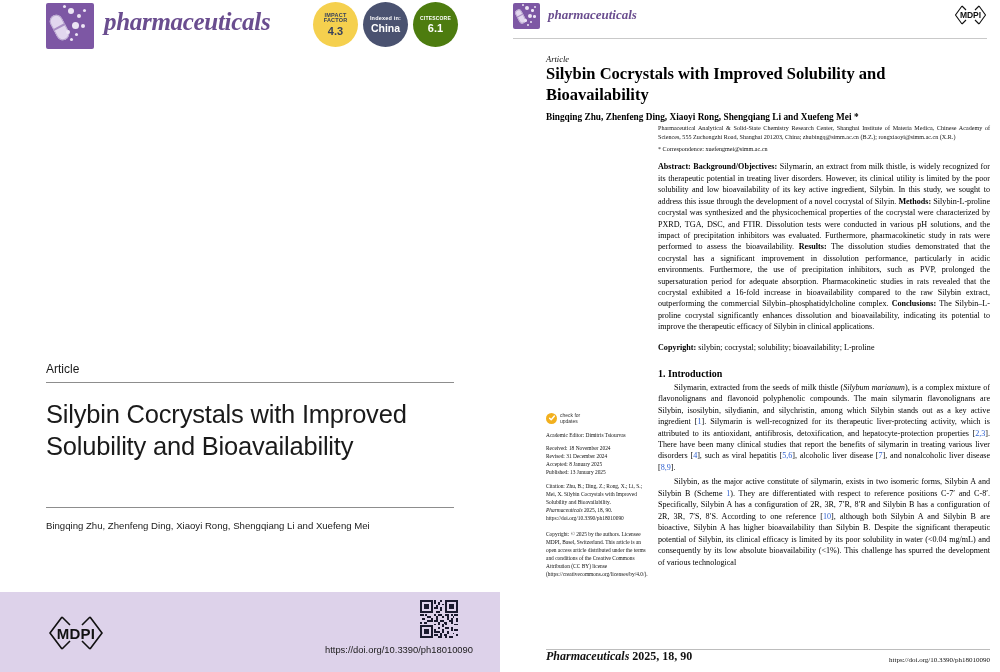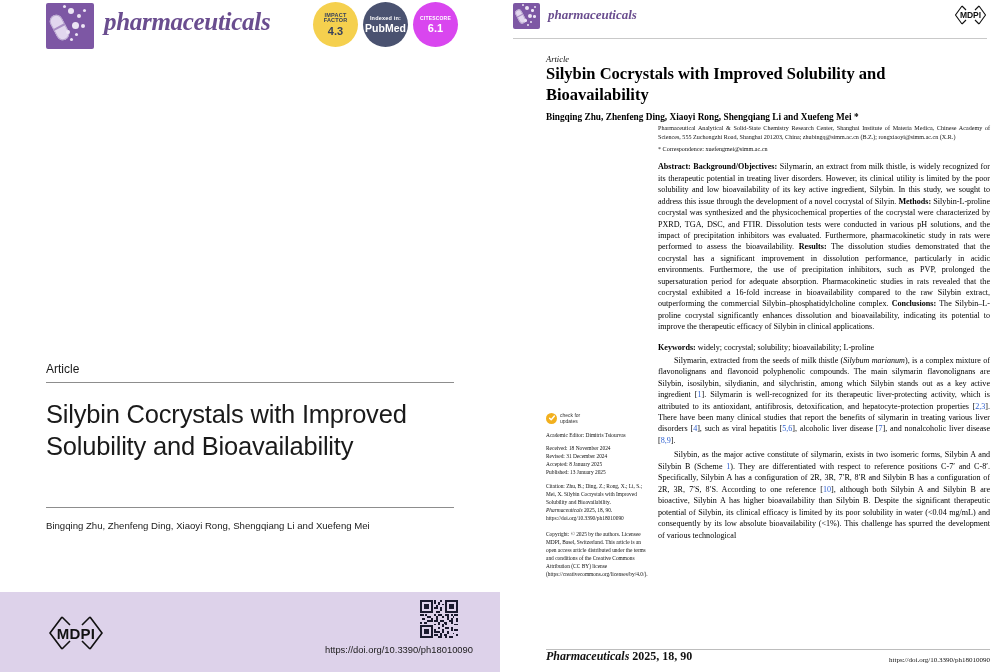--- a/index.html
+++ b/index.html
@@ -58,21 +58,21 @@
     display:flex;flex-direction:column;justify-content:center;
     font-family:"Liberation Sans", sans-serif;color:#ffffff;line-height:1.0;
     text-align:center;
   }
   .badge .cap{font-size:5.5px;letter-spacing:0.2px;font-weight:bold;}
   .badge .val{font-size:11px;font-weight:bold;margin-top:2px;}
   .badge-if{background:#f5d04e;color:#36405c;}
   .badge-if .cap{color:#36405c;}
   .badge-pm{background:#4a5270;}
   .badge-pm .val{font-size:10.5px;}
-  .badge-cs{background:#d946ef;}
+  .badge-cs{background:#4d7c0f;}
   .badge-cs .cap{font-size:5px;}
 
   .cover-body{position:absolute;left:46px;top:362px;width:408px;}
   .cover-kicker{
     font-family:"Liberation Sans", sans-serif;
     font-size:12px;color:#1a1a1a;margin-bottom:6px;
   }
   .rule{height:1px;background:#8d8d8d;width:100%;}
   .cover-title{
     font-family:"Liberation Sans", sans-serif;
@@ -254,21 +254,21 @@
       </div>
       <div class="journal-word">pharmaceuticals</div>
 
       <div class="badges">
         <div class="badge badge-if">
           <div class="cap">IMPACT FACTOR</div>
           <div class="val">4.3</div>
         </div>
         <div class="badge badge-pm">
           <div class="cap">Indexed in:</div>
-          <div class="val">PubMed</div>
+          <div class="val">China</div>
         </div>
         <div class="badge badge-cs">
           <div class="cap">CITESCORE</div>
           <div class="val">6.1</div>
         </div>
       </div>
     </div>
 
     <div class="cover-body">
       <div class="cover-kicker">Article</div>
@@ -407,24 +407,25 @@
       <span>Silymarin, an extract from milk thistle, is widely recognized for its therapeutic potential in treating liver disorders. However, its clinical utility is limited by the poor solubility and low bioavailability of its key active ingredient, Silybin. In this study, we sought to address this issue through the development of a novel cocrystal of Silyin.</span>
       <b>Methods:</b>
       <span>Silybin-L-proline cocrystal was synthesized and the physicochemical properties of the cocrystal were characterized by PXRD, TGA, DSC, and FTIR. Dissolution tests were conducted in various pH solutions, and the impact of precipitation inhibitors was evaluated. Furthermore, pharmacokinetic study in rats were performed to assess the bioavailability.</span>
       <b>Results:</b>
       <span>The dissolution studies demonstrated that the cocrystal has a significant improvement in dissolution performance, particularly in acidic environments. Furthermore, the use of precipitation inhibitors, such as PVP, prolonged the supersaturation period for adequate absorption. Pharmacokinetic studies in rats revealed that the cocrystal exhibited a 16-fold increase in bioavailability compared to the raw Silybin extract, outperforming the commercial Silybin–phosphatidylcholine complex.</span>
       <b>Conclusions:</b>
       <span>The Silybin–L-proline cocrystal significantly enhances dissolution and bioavailability, indicating its potential to improve the therapeutic efficacy of Silybin in clinical applications.</span>
     </div>
 
     <div class="keywords">
-      <span class="kw-label">Keywords:</span>
-      <span>widely; cocrystal; solubility; bioavailability; L-proline</span>
-    </div>
-
+      <span class="kw-label">Copyright:</span>
+      <span>silybin; cocrystal; solubility; bioavailability; L-proline</span>
+    </div>
+
+    <div class="sec-h">1. Introduction</div>
 
     <div class="body-p">
       <span>Silymarin, extracted from the seeds of milk thistle (</span><i class="ital">Silybum marianum</i><span>), is a complex mixture of flavonolignans and flavonoid polyphenolic compounds. The main silymarin flavonolignans are Silybin, isosilybin, silydianin, and silychristin, among which Silybin stands out as a key active ingredient [</span><a class="lnk">1</a><span>]. Silymarin is well-recognized for its therapeutic liver-protecting activity, which is attributed to its antioxidant, antifibrosis, detoxification, and hepatocyte-protection properties [</span><a class="lnk">2,3</a><span>]. There have been many clinical studies that report the benefits of silymarin in treating various liver disorders [</span><a class="lnk">4</a><span>], such as viral hepatitis [</span><a class="lnk">5,6</a><span>], alcoholic liver disease [</span><a class="lnk">7</a><span>], and nonalcoholic liver disease [</span><a class="lnk">8,9</a><span>].</span>
     </div>
 
     <div class="body-p">
       <span>Silybin, as the major active constitute of silymarin, exists in two isomeric forms, Silybin A and Silybin B (Scheme </span><a class="lnk">1</a><span>). They are differentiated with respect to reference positions C-7′ and C-8′. Specifically, Silybin A has a configuration of 2R, 3R, 7′R, 8′R and Silybin B has a configuration of 2R, 3R, 7′S, 8′S. According to one reference [</span><a class="lnk">10</a><span>], although both Silybin A and Silybin B are bioactive, Silybin A has higher bioavailability than Silybin B. Despite the significant therapeutic potential of Silybin, its clinical efficacy is limited by its poor solubility in water (&lt;0.04 mg/mL) and consequently by its low absolute bioavailability (&lt;1%). This challenge has spurred the development of various technological</span>
     </div>
   </div>
 

